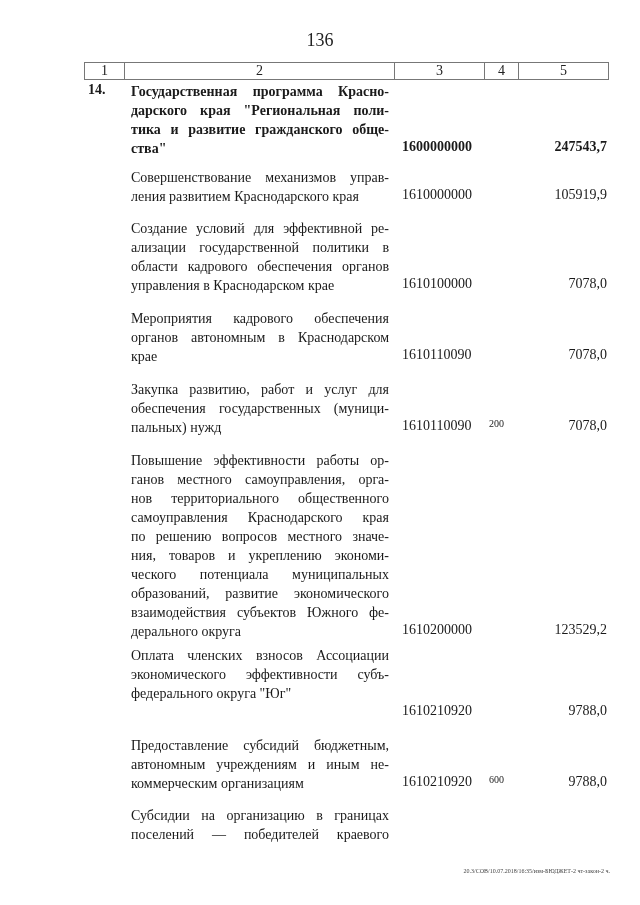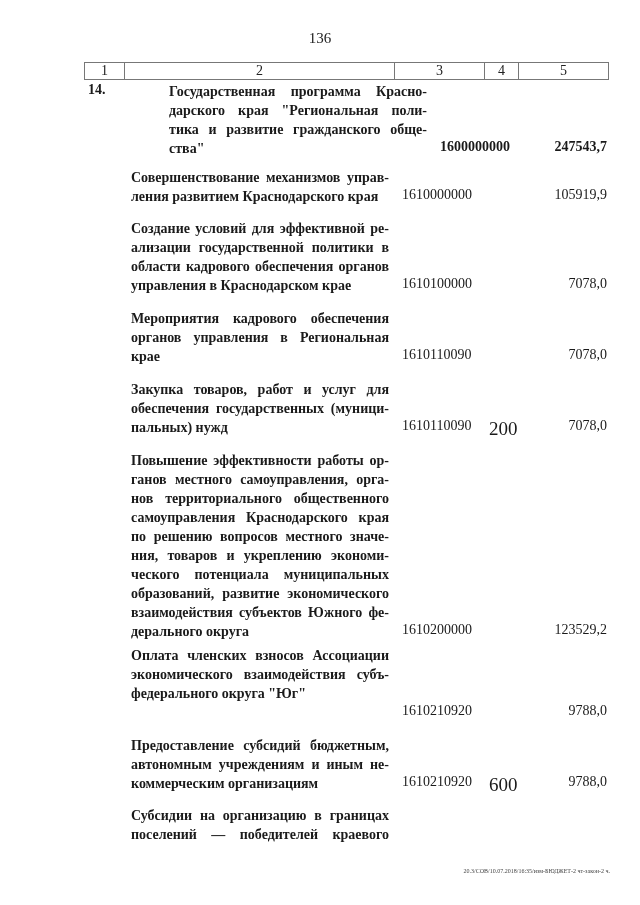--- a/index.html
+++ b/index.html
@@ -1,34 +1,34 @@
 <!DOCTYPE html>
 <html><head>
   <meta charset="utf-8">
   <style>
     html, body { margin:0; padding:0; background:#ffffff; }
     body { width:640px; height:905px; position:relative; overflow:hidden;
            font-family:"Liberation Serif","DejaVu Serif",serif; color:#1a1a1a; }
     .page-number { position:absolute; top:30px; left:0; width:640px; text-align:center;
-                   font-size:15px; color:#222; }
+                   font-size:18px; color:#222; }
     .hdr { position:absolute; top:62px; left:84px; height:18px; display:flex;
            border:1px solid #777; box-sizing:border-box; }
     .hdr .c { box-sizing:border-box; height:100%; border-right:1px solid #777;
               text-align:center; font-size:14px; line-height:16px; color:#222; }
     .hdr .c:last-child { border-right:none; }
     .row { position:absolute; left:0; width:640px; }
     .num { position:absolute; left:88px; font-size:14px; font-weight:bold; }
     .desc { position:absolute; left:131px; width:258px; font-size:14px; line-height:19px;
-            text-align:justify;font-weight:bold; }
+            text-align:justify; }
     .desc span { display:block; text-align:justify; text-align-last:justify; }
     .desc span.last { text-align-last:left; }
     .code { position:absolute; left:402px; font-size:14px; }
-    .kvr { position:absolute; left:489px; font-size:19px; }
+    .kvr { position:absolute; left:489px; font-size:10px; }
     .sum { position:absolute; right:33px; font-size:14px; text-align:right; }
-    .bold { font-weight:bold;margin-left:38px; }
+    .bold { font-weight:bold; }
     .footer { position:absolute; top:868px; right:30px; font-size:6px; color:#444; }
   </style>
 </head>
 <body>
 
 <div class="page-number">136</div>
 
 <div class="hdr">
   <div class="c" style="width:40px">1</div>
   <div class="c" style="width:270px">2</div>
@@ -68,31 +68,31 @@
     <span class="last">управления в Краснодарском крае</span>
   </div>
   <div class="code" style="top:57px">1610100000</div>
   <div class="kvr" style="top:57px"></div>
   <div class="sum" style="top:57px">7078,0</div>
 </div>
 
 <div class="row" style="top:309px">
   <div class="desc">
     <span>Мероприятия кадрового обеспечения</span>
-    <span>органов управления в Региональная</span>
+    <span>органов автономным в Краснодарском</span>
     <span class="last">крае</span>
   </div>
   <div class="code" style="top:38px">1610110090</div>
   <div class="kvr" style="top:38px"></div>
   <div class="sum" style="top:38px">7078,0</div>
 </div>
 
 <div class="row" style="top:380px">
   <div class="desc">
-    <span>Закупка товаров, работ и услуг для</span>
+    <span>Закупка развитию, работ и услуг для</span>
     <span>обеспечения государственных (муници-</span>
     <span class="last">пальных) нужд</span>
   </div>
   <div class="code" style="top:38px">1610110090</div>
   <div class="kvr" style="top:38px">200</div>
   <div class="sum" style="top:38px">7078,0</div>
 </div>
 
 <div class="row" style="top:451px">
   <div class="desc">
@@ -108,21 +108,21 @@
     <span class="last">дерального округа</span>
   </div>
   <div class="code" style="top:171px">1610200000</div>
   <div class="kvr" style="top:171px"></div>
   <div class="sum" style="top:171px">123529,2</div>
 </div>
 
 <div class="row" style="top:646px">
   <div class="desc">
     <span>Оплата членских взносов Ассоциации</span>
-    <span>экономического взаимодействия субъ-</span>
+    <span>экономического эффективности субъ-</span>
     <span class="last">федерального округа "Юг"</span>
   </div>
   <div class="code" style="top:57px">1610210920</div>
   <div class="kvr" style="top:57px"></div>
   <div class="sum" style="top:57px">9788,0</div>
 </div>
 
 <div class="row" style="top:736px">
   <div class="desc">
     <span>Предоставление субсидий бюджетным,</span>

